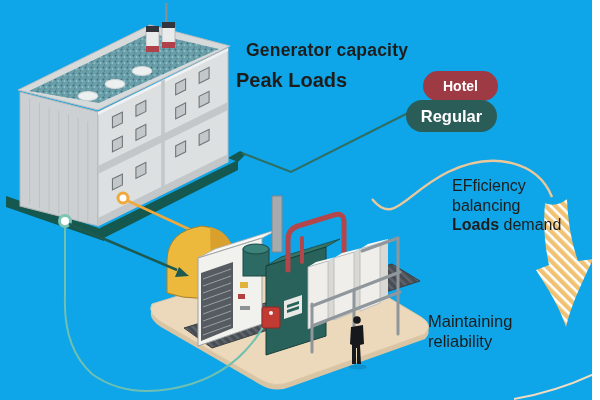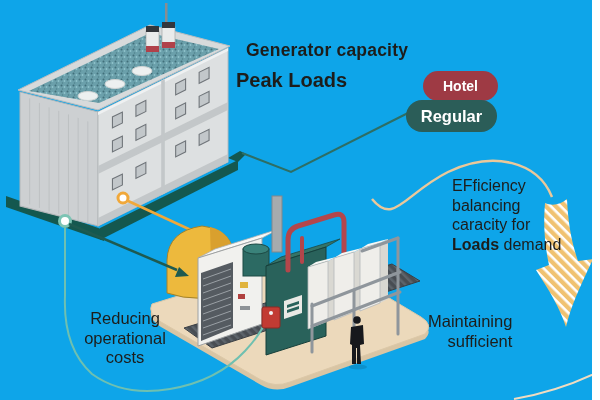--- a/index.html
+++ b/index.html
@@ -5,21 +5,21 @@
   html,body{margin:0;padding:0;background:#fff;}
   #stage{position:relative;width:592px;height:400px;overflow:hidden;background:#0ea5e9;
          font-family:Liberation Sans, sans-serif;color:#1d1d1b;}
   #art{position:absolute;left:0;top:0;}
   .txt{position:absolute;white-space:nowrap;}
   .b{font-weight:bold;}
   .t-title{left:246px;top:40px;font-size:17.5px;font-weight:bold;letter-spacing:.2px;}
   .t-sub{left:236px;top:69px;font-size:20px;font-weight:bold;}
   .t-desc{left:245px;top:96px;font-size:15.5px;line-height:17px;}
   .t-eff{left:452px;top:176px;font-size:16px;line-height:19.5px;}
-  .t-main{left:428px;top:311px;font-size:16.5px;line-height:20px;text-align:right;}
+  .t-main{left:428px;top:311px;font-size:16.5px;line-height:20px;}
   .t-red{left:57px;top:309px;width:136px;text-align:center;font-size:16.5px;line-height:19.5px;white-space:nowrap;}
   .pill{position:absolute;display:flex;align-items:center;justify-content:center;
         color:#ffffff;font-weight:bold;border-radius:16px;}
   #pill-hotel{left:423px;top:40px;width:75px;height:30px;background:#9e3a44;font-size:14px;margin-top:31px;}
   #pill-regular{left:406px;top:100px;width:91px;height:32px;background:#2b5d58;font-size:16.5px;}
   #pill-energy{left:200px;top:171px;width:169px;height:31px;background:#eca63c;font-size:16.5px;}
 </style>
 </head>
 <body>
 
@@ -188,27 +188,21 @@
 
 <div class="txt t-title">Generator capacity</div>
 <div class="txt t-sub">Peak Loads</div>
 
 <div class="pill" id="pill-hotel">Hotel</div>
 <div class="pill" id="pill-regular">Regular</div>
 
 <div class="txt t-eff">
   <div>EFficiency</div>
   <div>balancing</div>
-  <div>caracity for</div>
   <div><span class="b">Loads</span><span> demand</span></div>
 </div>
 <div class="txt t-main">
   <div>Maintaining</div>
-  <div>sufficient</div>
+  <div>reliability</div>
 </div>
 
-<div class="txt t-red">
-  <div>Reducing</div>
-  <div>operational</div>
-  <div>costs</div>
+
 </div>
 
-</div>
-
 </body></html>

